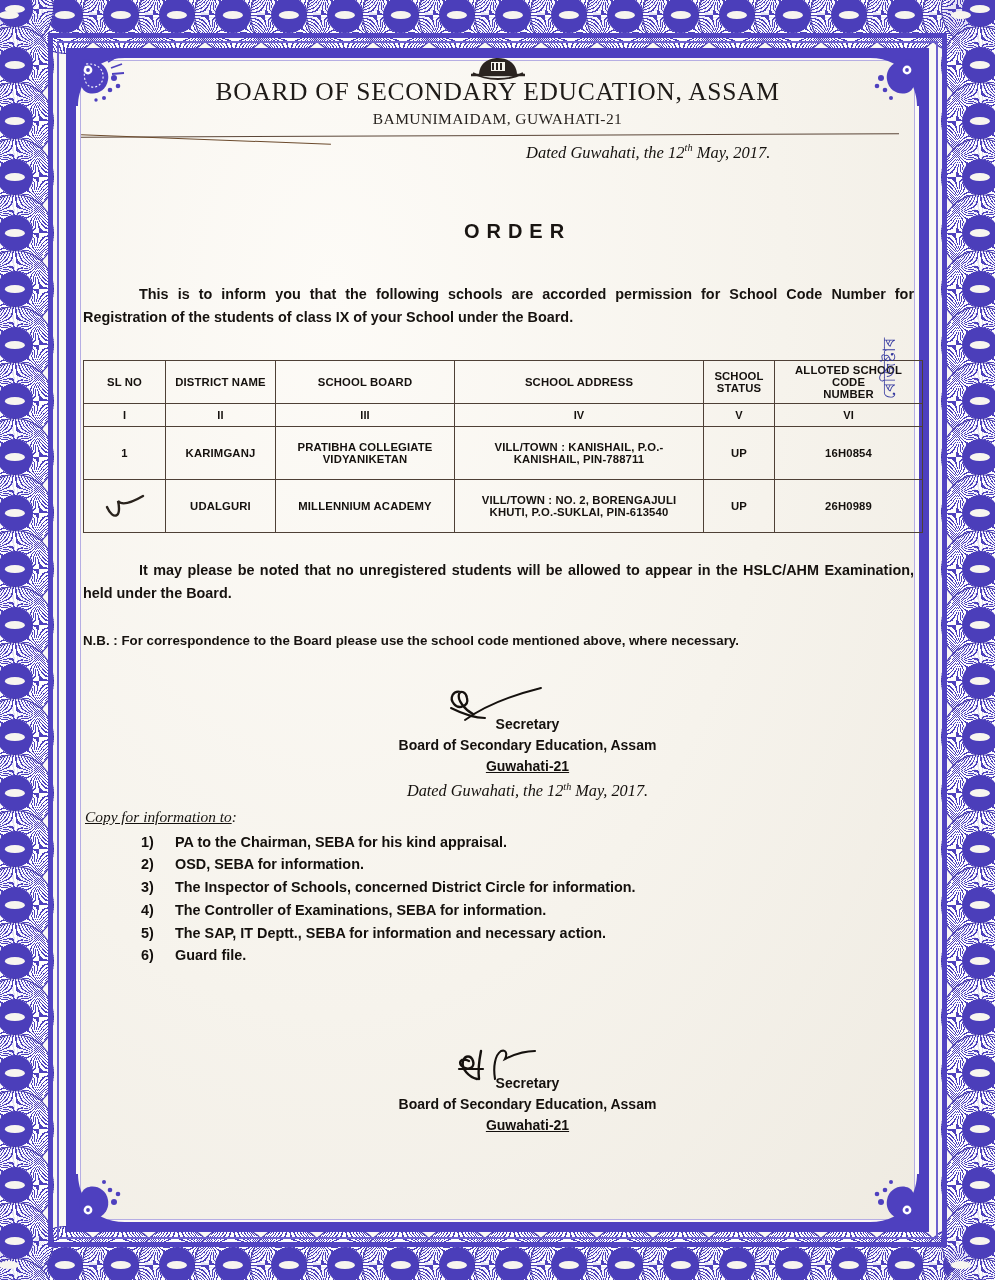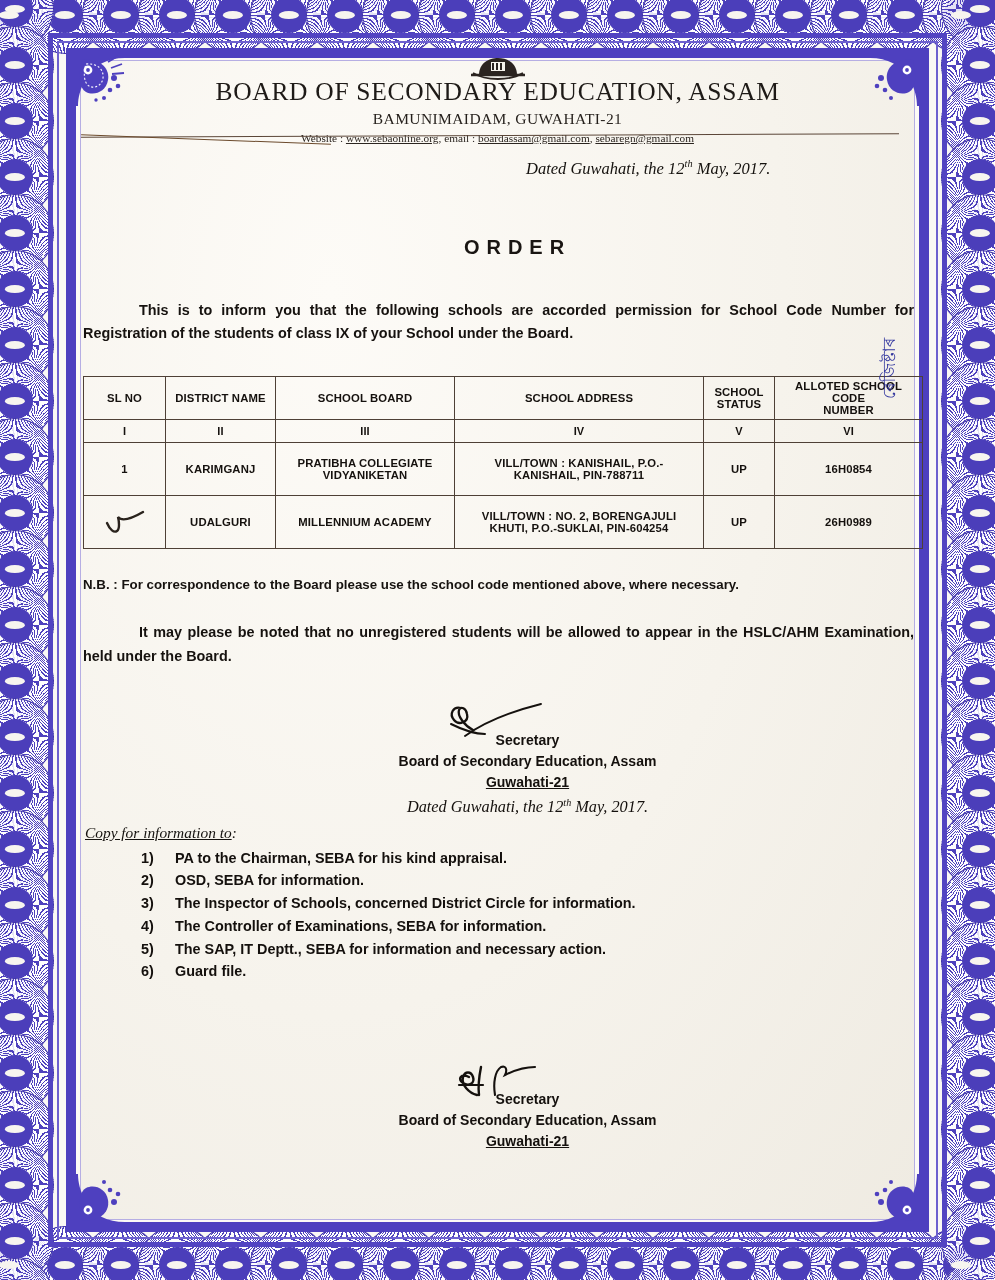--- a/index.html
+++ b/index.html
@@ -513,23 +513,20 @@
         <path d="M4 18 C12 23 20 24 29 24 C38 24 46 23 54 18" fill="none" stroke="#2b2420" stroke-width="1.8"></path>
         <rect x="22" y="7" width="14" height="9" fill="#f6f3ec"></rect>
         <rect x="23" y="8" width="2" height="7" fill="#2b2420"></rect>
         <rect x="27" y="8" width="2" height="7" fill="#2b2420"></rect>
         <rect x="31" y="8" width="2" height="7" fill="#2b2420"></rect>
       </svg>
     </div>
 
     <h1 class="doc-title">BOARD OF SECONDARY EDUCATION, ASSAM</h1>
     <div class="doc-sub1">BAMUNIMAIDAM,  GUWAHATI-21</div>
-    <div class="doc-sub2">
-      <span>Website : </span><u>www.sebaonline.org</u><span>, email : </span><u>boardassam@gmail.com</u><span>, </span><u>sebaregn@gmail.com</u>
-    </div>
 
     <div class="rule-full"></div>
     <div class="slash-mark"></div>
 
     <div class="refline">
       <div class="refdate">
         <span>Dated Guwahati, the 12</span><sup>th</sup><span> May, 2017.</span>
       </div>
     </div>
 
@@ -583,32 +580,32 @@
               <span class="tick">
                 <svg viewBox="0 0 44 26" width="44" height="26">
                   <path d="M4 14 C7 21 11 24 14 22 C17 20 16 12 15 8 C19 13 28 10 40 3" fill="none" stroke="#2a231d" stroke-width="2.4" stroke-linecap="round"></path>
                 </svg>
               </span>
             </td>
             <td>UDALGURI</td>
             <td>MILLENNIUM ACADEMY</td>
             <td class="lft">
               <div>VILL/TOWN  : NO. 2, BORENGAJULI</div>
-              <div>KHUTI, P.O.-SUKLAI, PIN-604254</div>
+              <div>KHUTI, P.O.-SUKLAI, PIN-613540</div>
             </td>
             <td>UP</td>
             <td>26H0989</td>
           </tr>
         </tbody>
       </table>
     </div>
 
+    <p class="para indent" style="margin-top:26px;">It may please be noted that no unregistered students will be allowed to appear in the HSLC/AHM Examination, held under the Board.</p>
+
     <p class="para" style="margin-top:25px;font-size:13.3px;">N.B. : For correspondence to the Board please use the school code mentioned above, where necessary.</p>
-
-    <p class="para indent" style="margin-top:26px;">It may please be noted that no unregistered students will be allowed to appear in the HSLC/AHM Examination, held under the Board.</p>
 
     <div class="sig-block" style="margin-top:62px; padding-left:60px;">
       <span class="sig-scribble" style="left:50%;top:-30px;transform:translateX(-50%);">
         <svg viewBox="0 0 150 48" width="150" height="48">
           <path d="M38 8 C30 6 26 14 31 20 C36 26 46 22 44 14 C43 8 38 6 36 10
                    C34 16 42 26 50 30" fill="none" stroke="#15110e" stroke-width="2.3" stroke-linecap="round"></path>
           <path d="M28 24 C40 30 52 34 62 34" fill="none" stroke="#15110e" stroke-width="2" stroke-linecap="round"></path>
           <path d="M42 36 C56 26 78 14 118 4" fill="none" stroke="#15110e" stroke-width="1.9" stroke-linecap="round"></path>
         </svg>
       </span>

